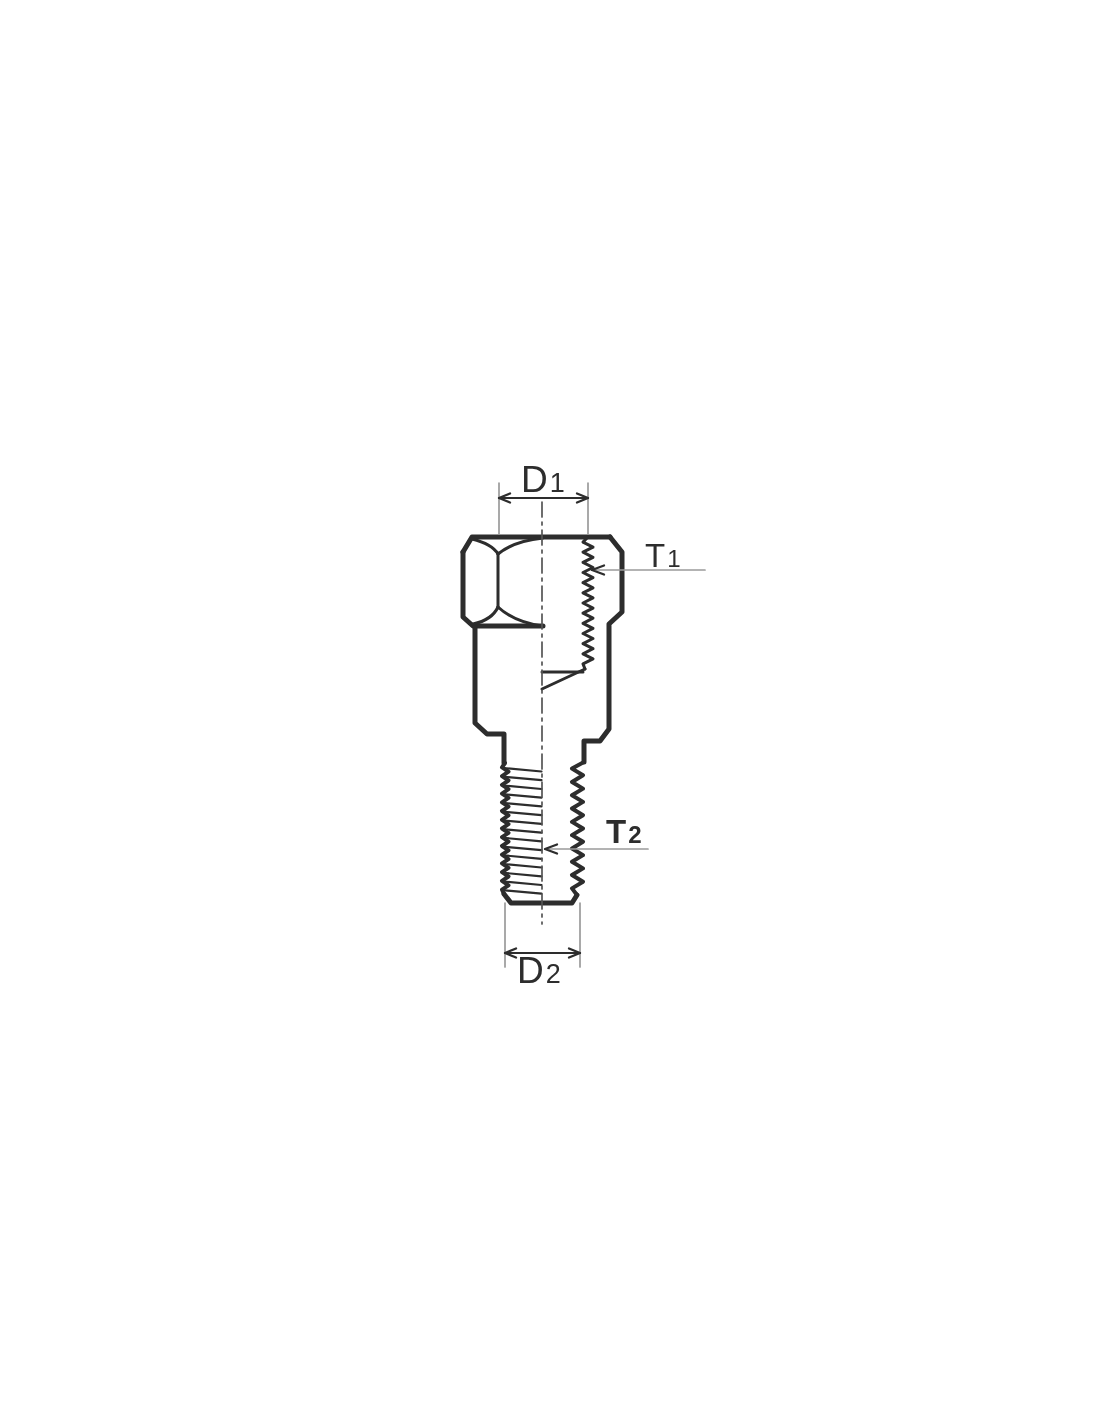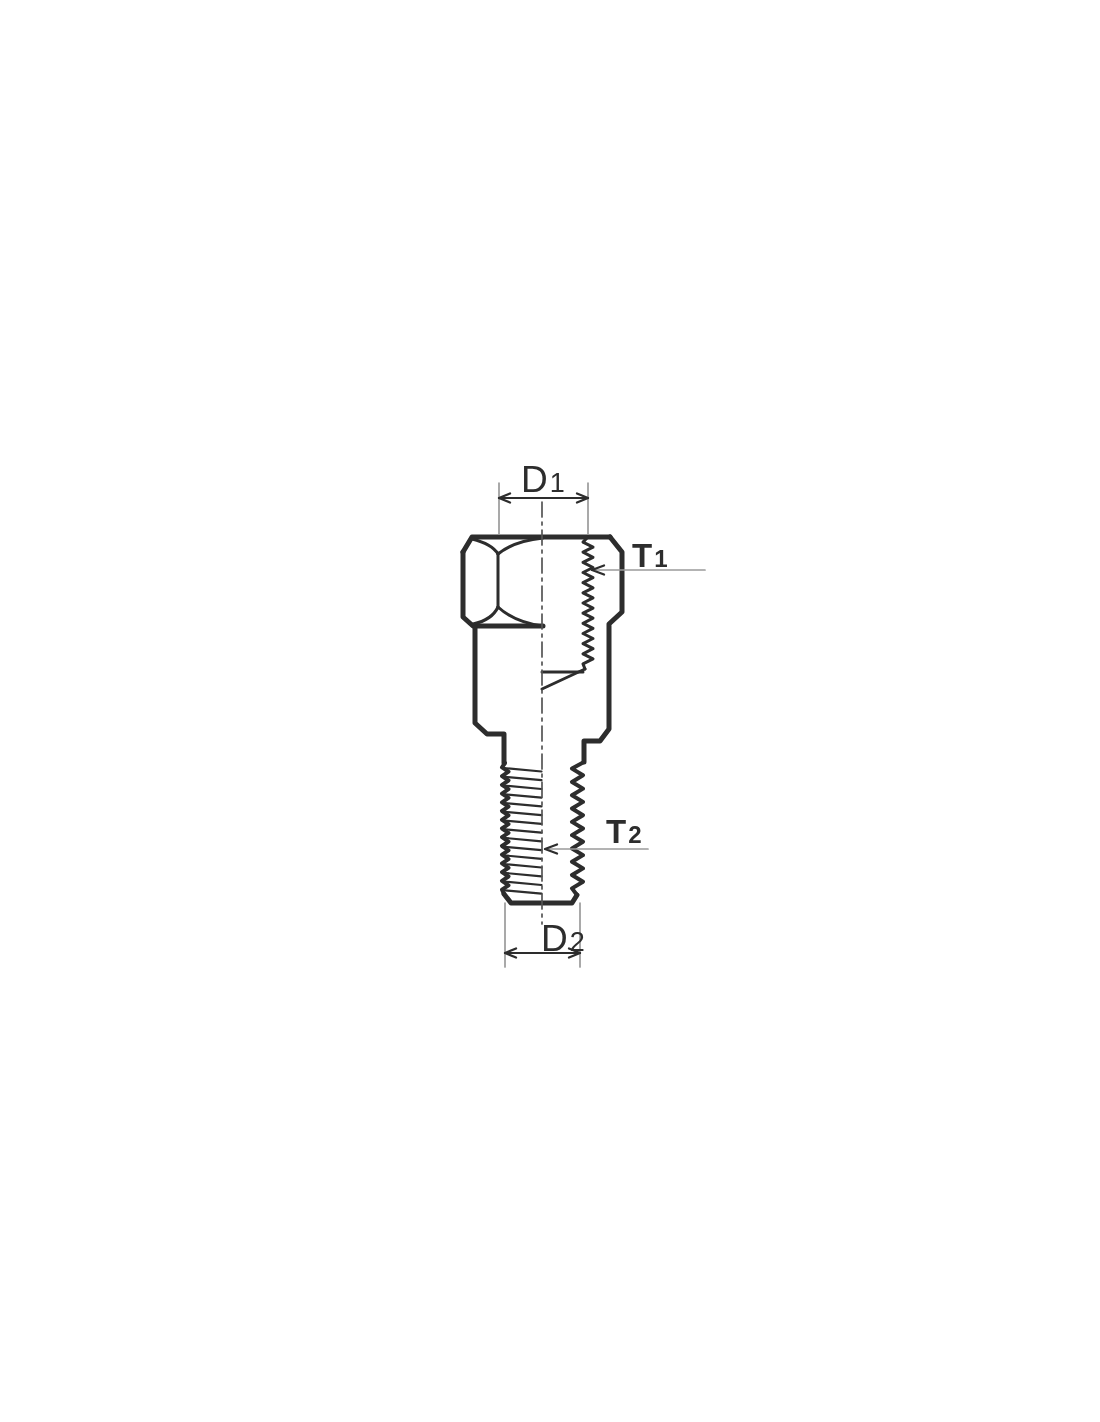--- a/index.html
+++ b/index.html
@@ -114,19 +114,19 @@
     </g>
 
     <g>
       <path class="thin" d="M545,849 L648,849"></path>
       <polyline class="arrow" points="557,844.5 545,849 557,853.5"></polyline>
     </g>
   </svg>
 
   <div class="lbl big" style="left:521px;top:461px;"><span>D</span><span class="sub">1</span></div>
 
-  <div class="lbl small" style="left:632px;top:539px;font-weight:bold;"><span>T</span><span class="sub">1</span></div>
+  <div class="lbl small" style="left:645px;top:539px;"><span>T</span><span class="sub">1</span></div>
 
   <div class="lbl small" style="left:606px;top:815px;font-weight:bold;"><span>T</span><span class="sub">2</span></div>
 
-  <div class="lbl big" style="left:517px;top:920px;margin-left:24px;"><span>D</span><span class="sub">2</span></div>
+  <div class="lbl big" style="left:517px;top:952px;"><span>D</span><span class="sub">2</span></div>
 
 </div>
 
 </body></html>

